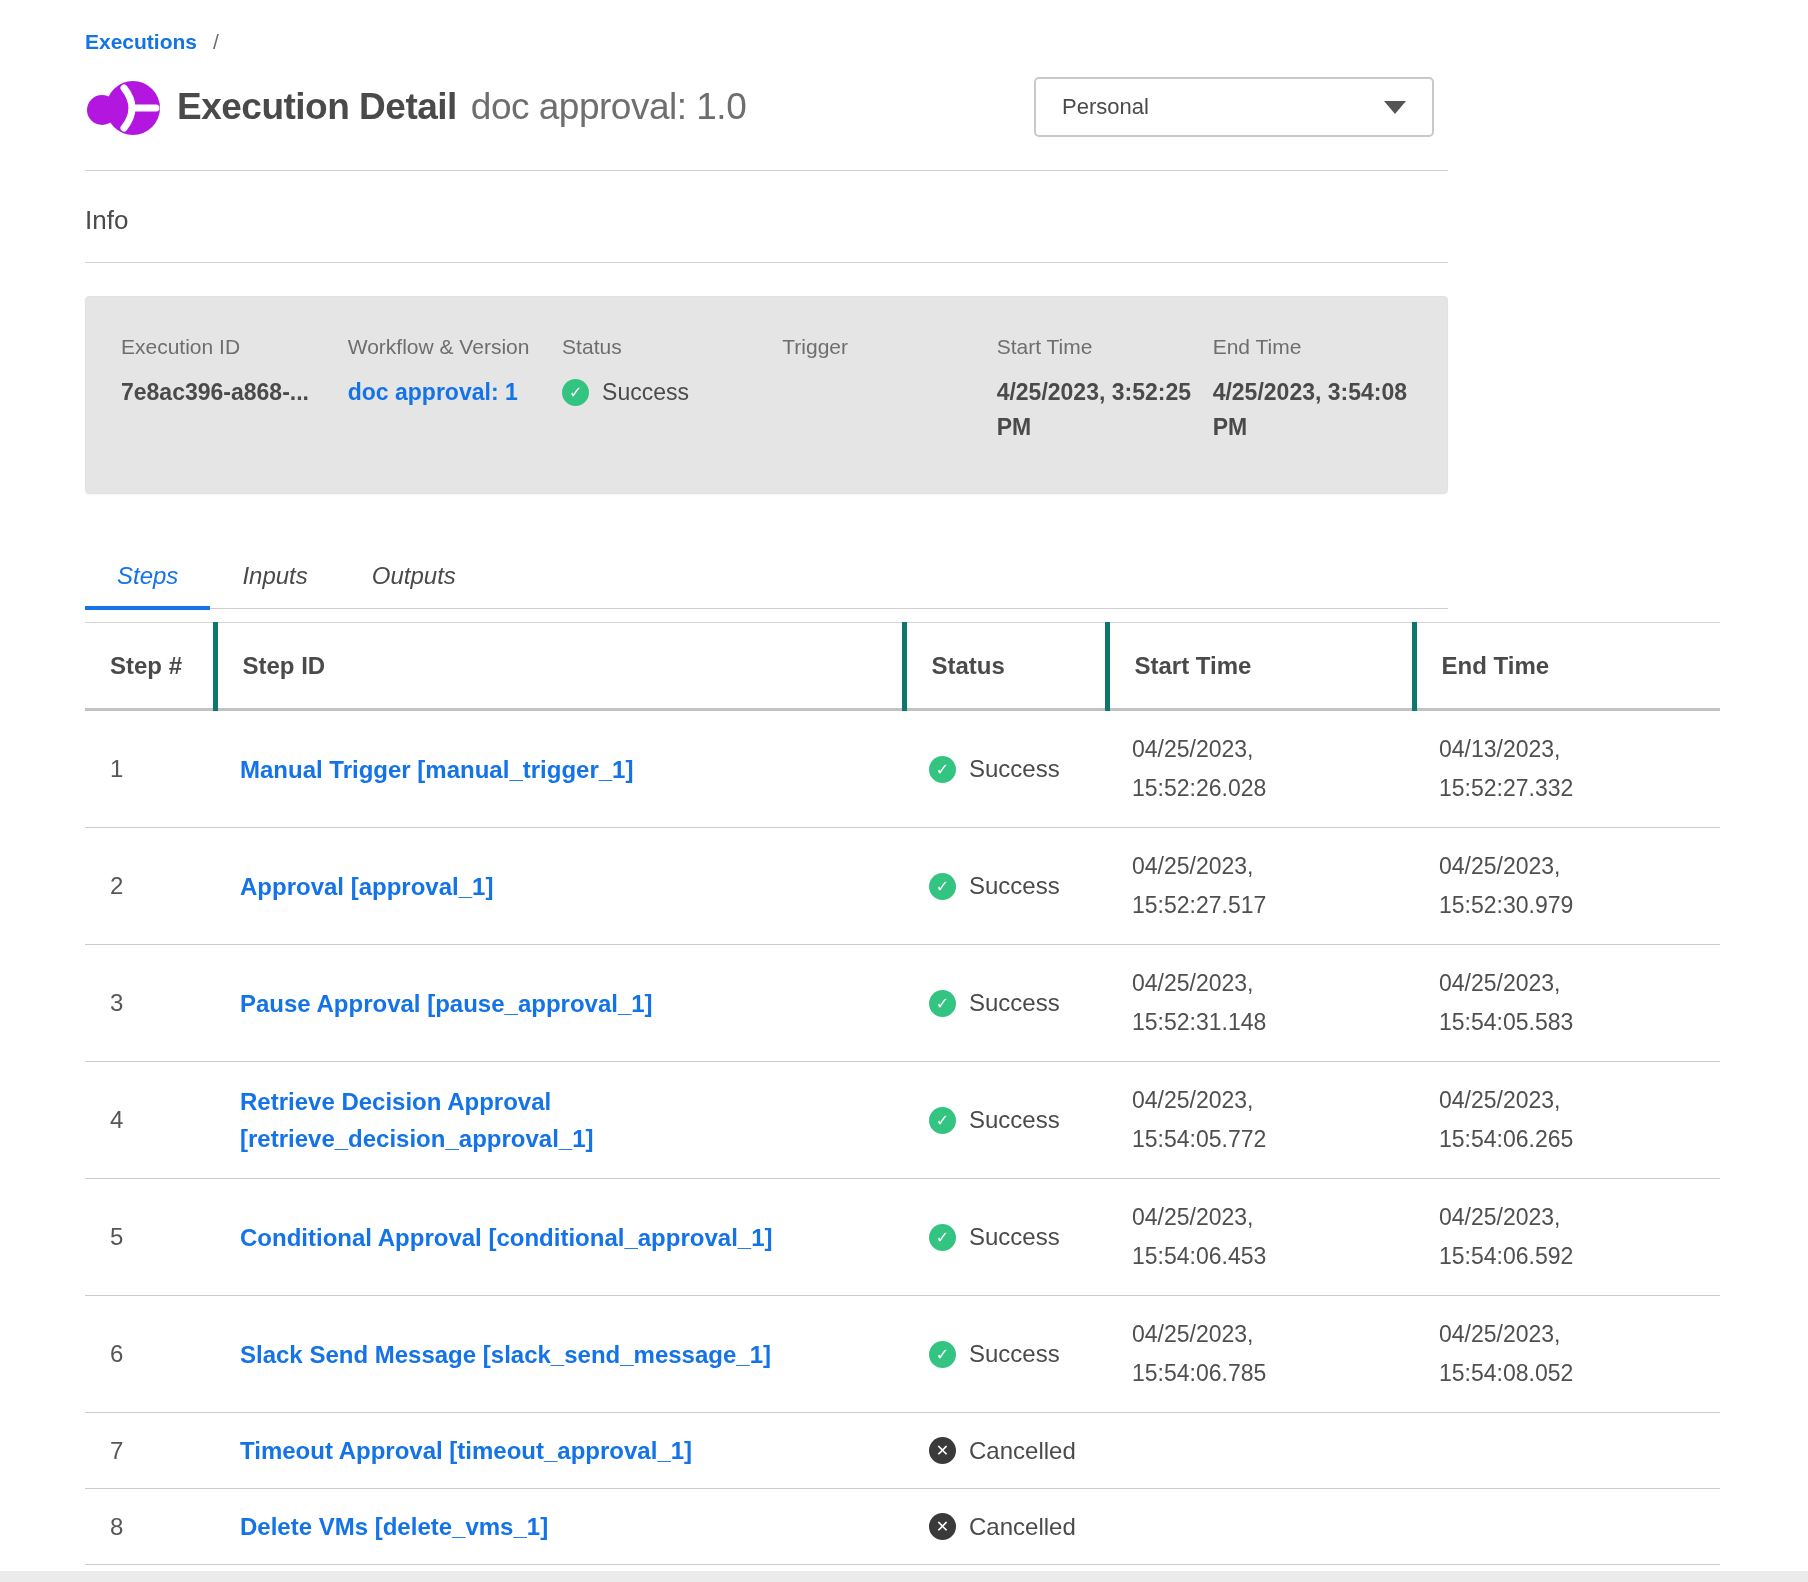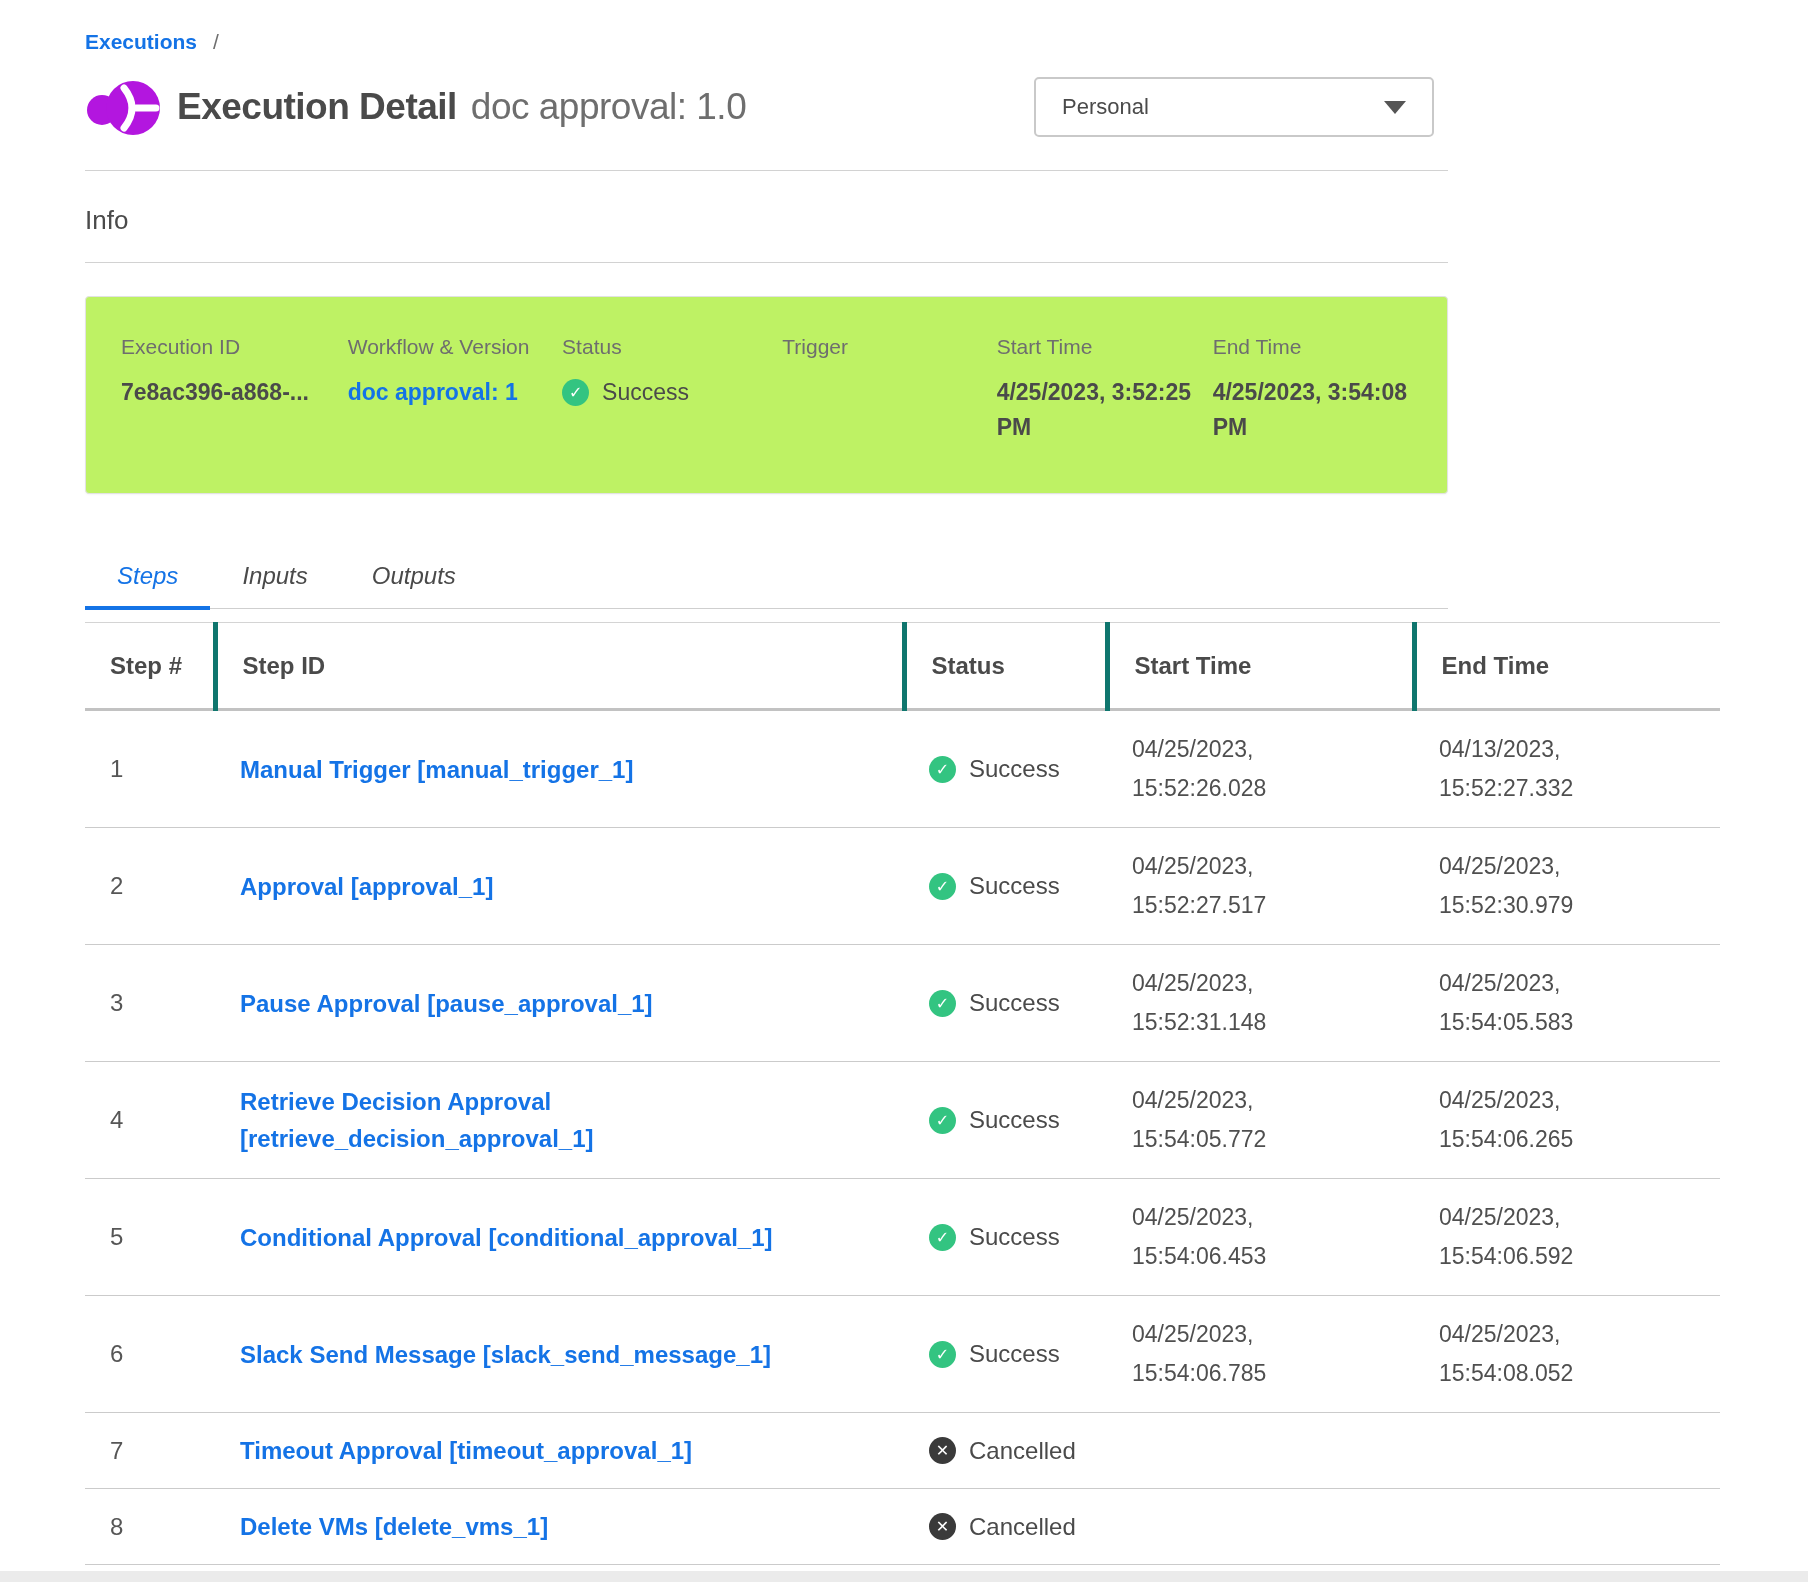--- a/index.html
+++ b/index.html
@@ -41,21 +41,21 @@
 
   .hr1 { border:none; border-top:1px solid #d2d2d2; margin-top:26px; }
 
   .info-heading { font-size:26px; font-weight:400; color:#4a4a4a; margin-top:34px; }
   .hr2 { border:none; border-top:1px solid #d2d2d2; margin-top:26px; }
 
   
   .info-card {
     margin-top:33px;
     border:1px solid #e2e2e2; border-radius:4px;
-    background:#bef264;
+    background:#e5e5e5;
     box-shadow:0 1px 2px rgba(0,0,0,0.04);
     display:flex;
     padding:38px 20px 48px 35px;
   }
   .info-field { display:flex; flex-direction:column; }
   .f-exec  { width:275px; }
   .f-wf    { width:260px; }
   .f-status{ width:267px; }
   .f-trig  { width:260px; }
   .f-start { width:262px; }

